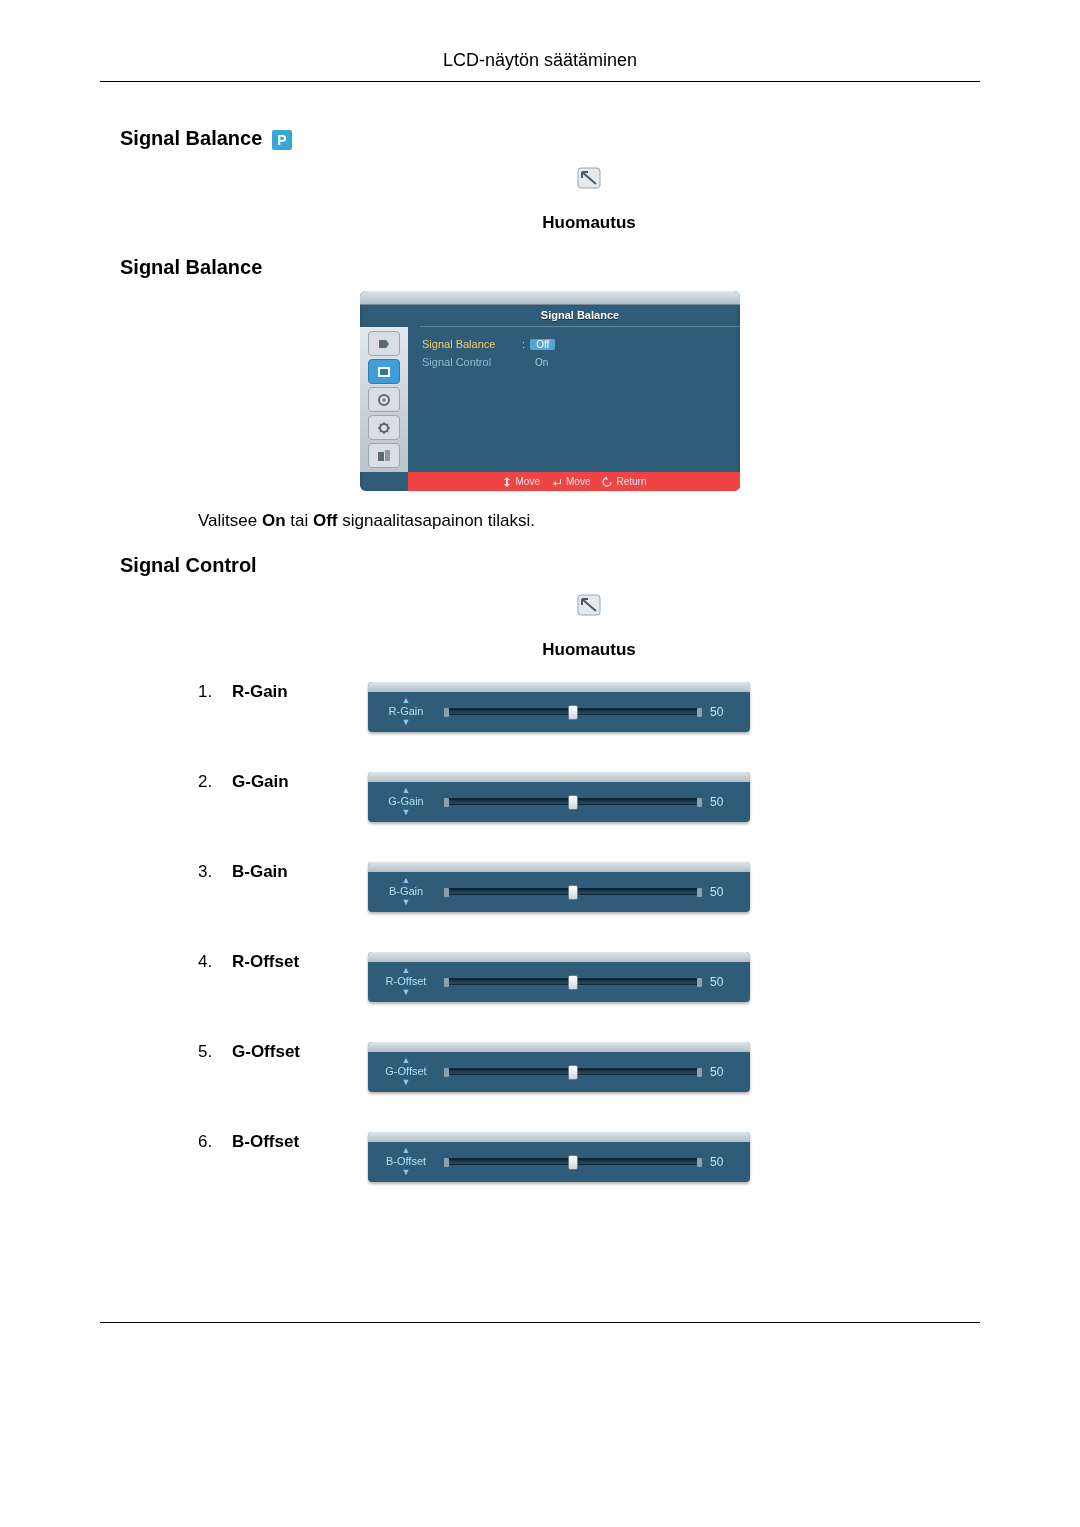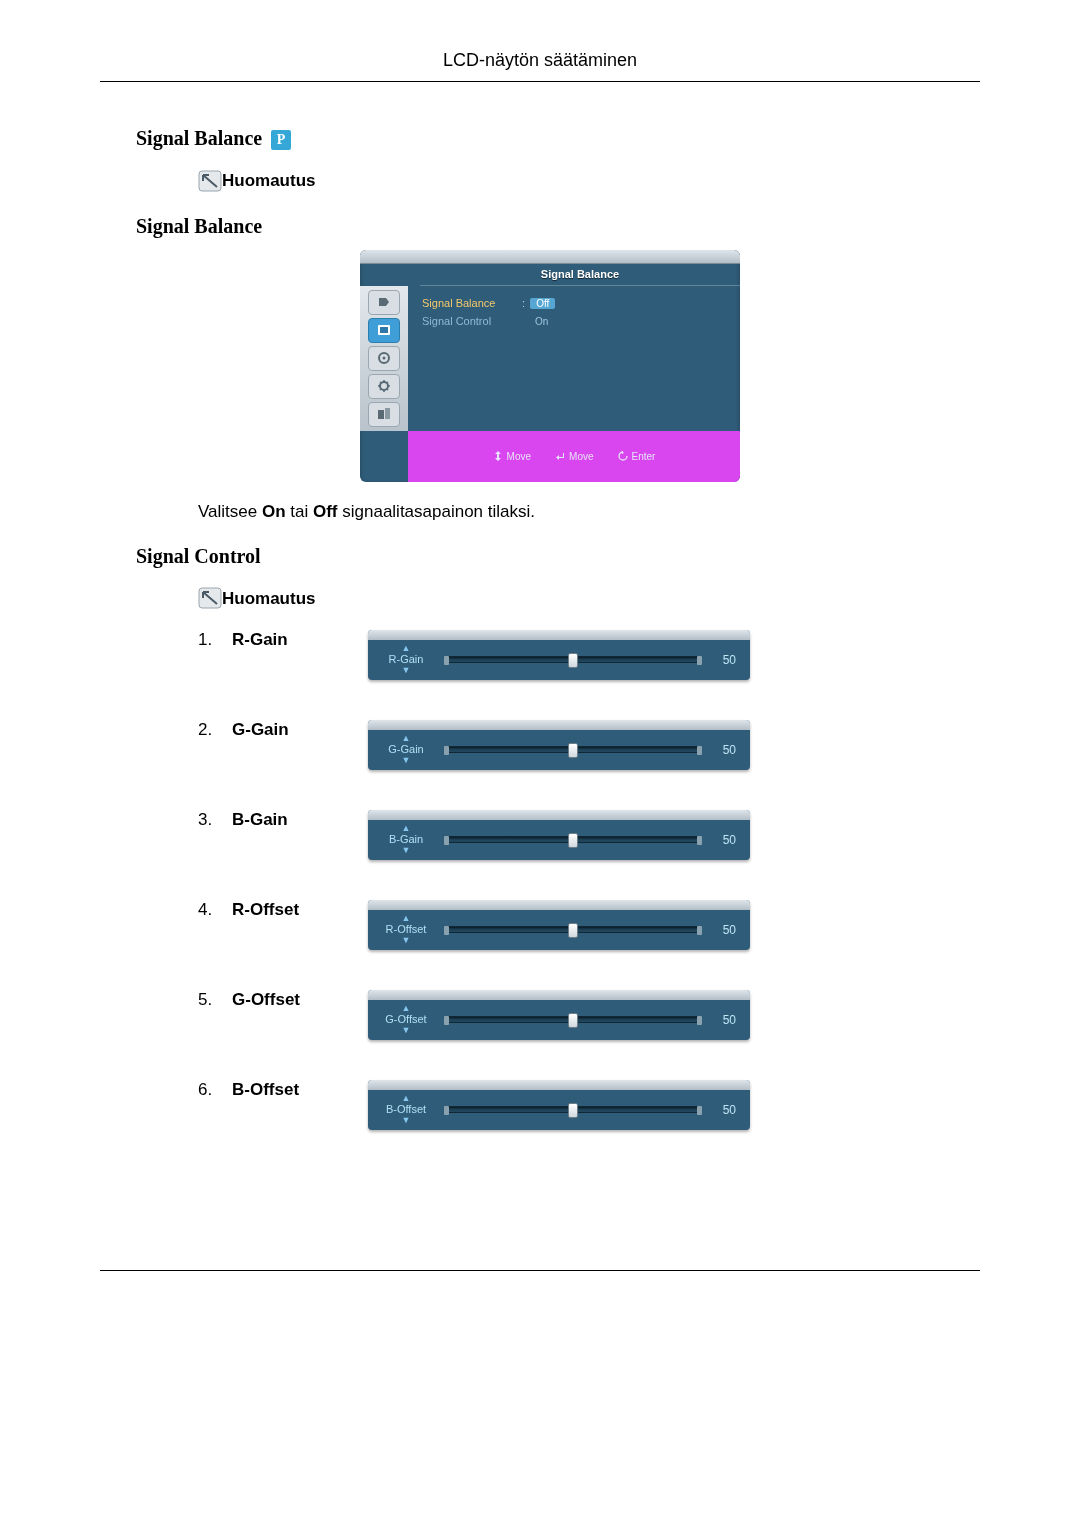--- a/index.html
+++ b/index.html
@@ -19,22 +19,21 @@
     border-bottom: 1px solid #000;
     margin-bottom: 45px;
   }
   .content-inner {
     padding: 0 0 0 20px;
   }
   h2.section-heading {
     font-size: 20px;
     font-weight: bold;
     color: #000;
-    margin: 20px 0 12px 16px;
-    font-family: Liberation Serif, serif;
+    margin: 20px 0 12px 0;
   }
   .p-badge {
     display: inline-flex;
     width: 20px; height: 20px;
     background: #36a8d8;
     color: #fff;
     font-weight: bold;
     font-size: 14px;
     align-items: center;
     justify-content: center;
@@ -43,22 +42,23 @@
     margin-left: 4px;
   }
   .body-block {
     margin-left: 78px;
     margin-bottom: 18px;
     line-height: 1.6;
   }
   .note-row {
     display: flex;
     align-items: center;
-    gap: 0;
+    gap: 20px;
     margin: 17px 0 10px 0;
+    flex-direction: column;
   }
   .note-icon {
     width: 24px; height: 22px;
     display: inline-flex;
     align-items: center;
     justify-content: center;
   }
   .note-label { font-weight: bold; font-size: 17px; }
   .bullets { list-style: disc; margin-left: 28px; }
   .bullets li { margin: 10px 0; }
@@ -116,25 +116,25 @@
   .osd-row .val-col { width: 80px; }
   .osd-opt {
     display:inline-block;
     padding: 0 6px;
     color:#9fc6de;
     font-size:10px;
   }
   .osd-opt.sel { background:#56a6d3; color:#fff; border-radius:2px; }
   .osd-bottom {
     margin-left:48px;
-    background:#d946ef;
-    padding: 20px 10px;
+    background:#ef4444;
+    padding: 4px 10px;
     display:flex;
     justify-content:center;
-    gap: 24px;
+    gap: 12px;
     font-size:10px;
     color:#e9f4fb;
   }
   .osd-bottom .hint { display:flex; align-items:center; gap:4px; opacity:0.9;}
   .osd-bottom svg { width:10px; height:10px; }
 
   
   .slider-list { margin-left: 78px; }
   .slider-item { display:flex; align-items:flex-start; margin-bottom: 40px; }
   .slider-num { width: 34px; font-size:17px; }
@@ -184,21 +184,21 @@
   .sp-thumb {
     position:absolute;
     top:-4px;
     left:50%;
     transform: translateX(-50%);
     width: 10px; height: 15px;
     background: linear-gradient(#fff, #cfd8de);
     border:1px solid #6e7e89;
     border-radius: 2px;
   }
-  .sp-value { width:26px; text-align:right; color:#bfe5f5; font-size:12px; }
+  .sp-value { width:26px; text-align:left; color:#bfe5f5; font-size:12px; }
 
   .footer-rule {
     border-top: 1px solid #000;
     margin-top: 140px;
   }
 </style>
 </head>
 <body>
 
 <div class="page-title">LCD-näytön säätäminen</div>
@@ -287,21 +287,21 @@
             <svg viewBox="0 0 10 10">
               <path d="M8 2 V6 H4 V4 L1 6.5 L4 9 V7 H9 V2 Z" fill="#e9f4fb"></path>
             </svg>
             <span>Move</span>
           </span>
         <span class="hint">
             <svg viewBox="0 0 10 10">
               <path d="M5 1 A4 4 0 1 0 9 5" fill="none" stroke="#e9f4fb" stroke-width="1.3"></path>
               <path d="M4 0 L6 2 L4 3 Z" fill="#e9f4fb"></path>
             </svg>
-            <span>Enter</span>
+            <span>Return</span>
           </span>
       </div>
     </div>
   </div>
 
   <div class="body-block">
     <span>Valitsee </span><span class="hl">On</span><span> tai </span><span class="hl">Off</span><span> signaalitasapainon tilaksi.</span>
   </div>
 
   <h2 class="section-heading">Signal Control</h2>

